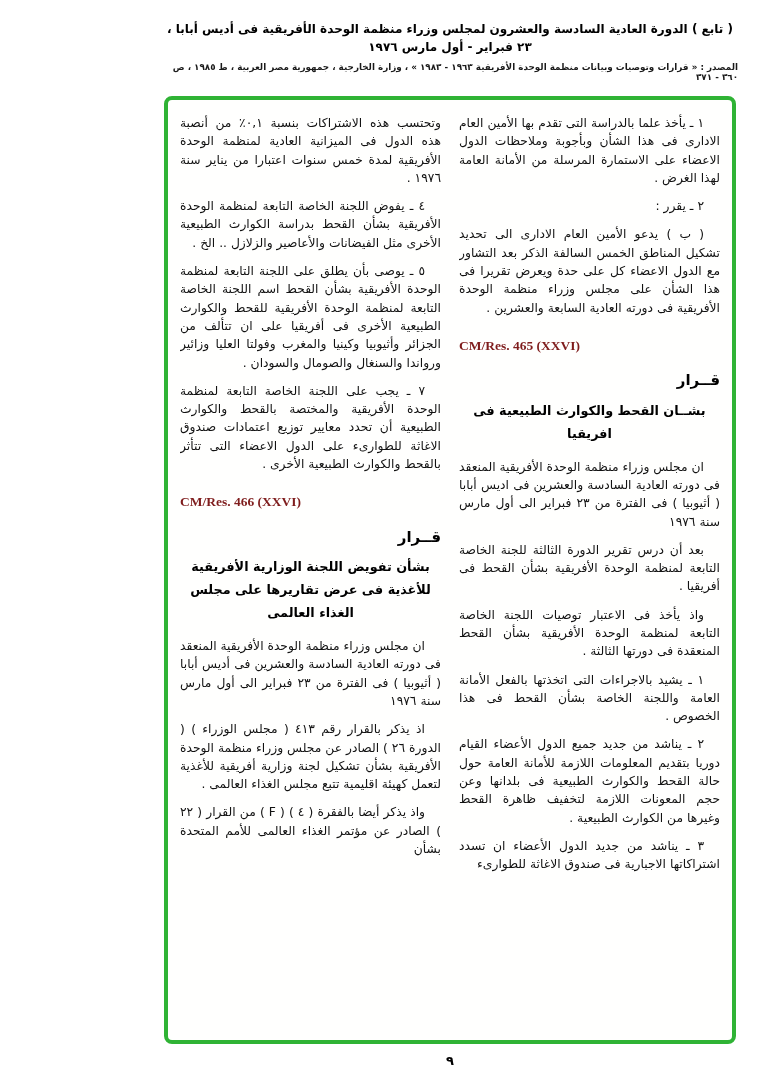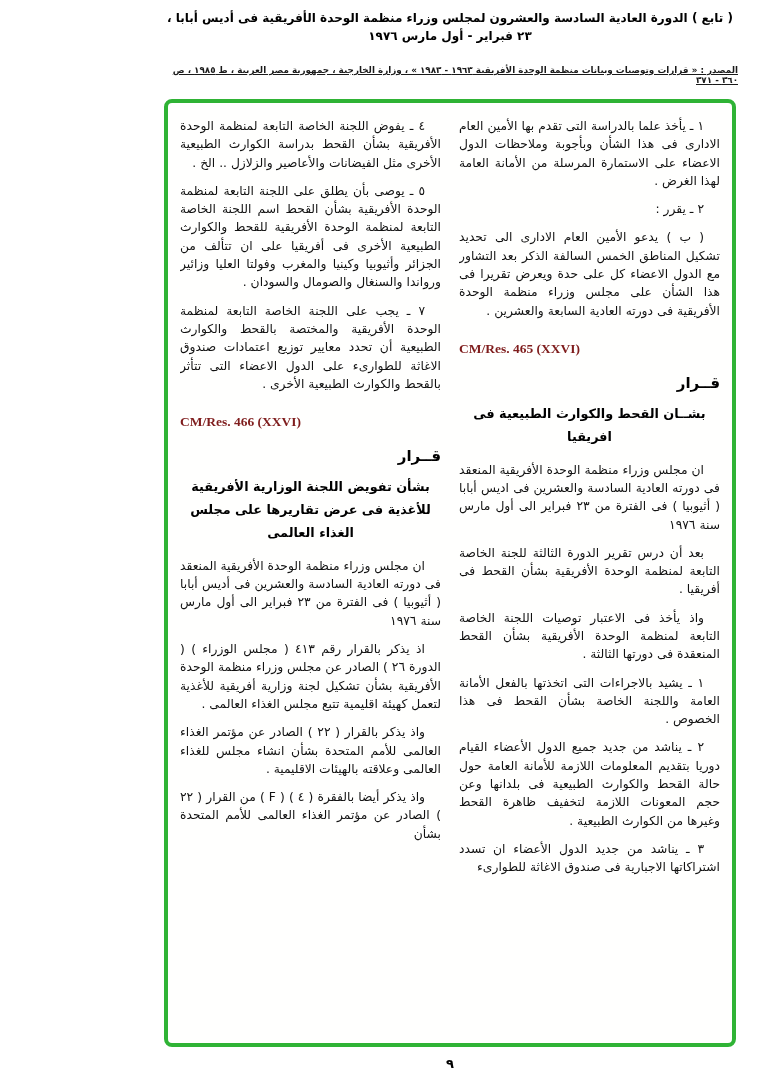--- a/index.html
+++ b/index.html
@@ -3,31 +3,31 @@
 <meta charset="utf-8">
 <style>
   * { margin: 0; padding: 0; box-sizing: border-box; }
   html, body { background: #ffffff; }
   body {
     width: 758px; height: 1078px; overflow: hidden;
     font-family: "DejaVu Sans", sans-serif;
     color: #141414;
     direction: rtl;
   }
-  .sheet { width: 616px; height: 1078px; position: relative; padding-top: 9px; }
+  .sheet { width: 616px; height: 1078px; position: relative; padding-top: 20px; }
 
   
   .doc-header { padding: 0 20px; direction: rtl; }
   .doc-title {
     text-align: center; font-weight: bold; font-size: 12px;
     color: #000; letter-spacing: 0.1px; line-height: 1.5;
   }
   .doc-source {
-    margin-top: 20px; text-align: right; font-weight: bold;
-    font-size: 8.8px; color: #1a1a1a; text-decoration: underline;
+    margin-top: 6px; text-align: right; font-weight: bold;
+    font-size: 8.8px; color: #1a1a1a;
   }
 
   
   .frame {
     margin: 14px 22px 0 22px;
     height: 948px;
     border: 4px solid #2fb335;
     border-radius: 8px;
     padding: 14px 12px 10px 12px;
     overflow: hidden;
@@ -86,29 +86,29 @@
         <p class="h2">بشــان القحط والكوارث الطبيعية فى افريقيا</p>
         <p class="para">ان مجلس وزراء منظمة الوحدة الأفريقية المنعقد فى دورته العادية السادسة والعشرين فى اديس أبابا ( أثيوبيا ) فى الفترة من ٢٣ فبراير الى أول مارس سنة ١٩٧٦</p>
         <p class="para">بعد أن درس تقرير الدورة الثالثة للجنة الخاصة التابعة لمنظمة الوحدة الأفريقية بشأن القحط فى أفريقيا .</p>
         <p class="para">واذ يأخذ فى الاعتبار توصيات اللجنة الخاصة التابعة لمنظمة الوحدة الأفريقية بشأن القحط المنعقدة فى دورتها الثالثة .</p>
         <p class="para">١ ـ يشيد بالاجراءات التى اتخذتها بالفعل الأمانة العامة واللجنة الخاصة بشأن القحط فى هذا الخصوص .</p>
         <p class="para">٢ ـ يناشد من جديد جميع الدول الأعضاء القيام دوريا بتقديم المعلومات اللازمة للأمانة العامة حول حالة القحط والكوارث الطبيعية فى بلدانها وعن حجم المعونات اللازمة لتخفيف ظاهرة القحط وغيرها من الكوارث الطبيعية .</p>
         <p class="para">٣ ـ يناشد من جديد الدول الأعضاء ان تسدد اشتراكاتها الاجبارية فى صندوق الاغاثة للطوارىء</p>
       </section>
 
       <section class="col">
+        <p class="para cont">وتحتسب هذه الاشتراكات بنسبة ٠,١٪ من أنصبة هذه الدول فى الميزانية العادية لمنظمة الوحدة الأفريقية لمدة خمس سنوات اعتبارا من يناير سنة ١٩٧٦ .</p>
         <p class="para">٤ ـ يفوض اللجنة الخاصة التابعة لمنظمة الوحدة الأفريقية بشأن القحط بدراسة الكوارث الطبيعية الأخرى مثل الفيضانات والأعاصير والزلازل .. الخ .</p>
         <p class="para">٥ ـ يوصى بأن يطلق على اللجنة التابعة لمنظمة الوحدة الأفريقية بشأن القحط اسم اللجنة الخاصة التابعة لمنظمة الوحدة الأفريقية للقحط والكوارث الطبيعية الأخرى فى أفريقيا على ان تتألف من الجزائر وأثيوبيا وكينيا والمغرب وفولتا العليا وزائير ورواندا والسنغال والصومال والسودان .</p>
         <p class="para">٧ ـ يجب على اللجنة الخاصة التابعة لمنظمة الوحدة الأفريقية والمختصة بالقحط والكوارث الطبيعية أن تحدد معايير توزيع اعتمادات صندوق الاغاثة للطوارىء على الدول الاعضاء التى تتأثر بالقحط والكوارث الطبيعية الأخرى .</p>
         <p class="res-num" dir="ltr">CM/Res. 466 (XXVI)</p>
         <p class="h1">قــرار</p>
         <p class="h2">بشأن تفويض اللجنة الوزارية الأفريقية للأغذية فى عرض تقاريرها على مجلس الغذاء العالمى</p>
         <p class="para">ان مجلس وزراء منظمة الوحدة الأفريقية المنعقد فى دورته العادية السادسة والعشرين فى أديس أبابا ( أثيوبيا ) فى الفترة من ٢٣ فبراير الى أول مارس سنة ١٩٧٦</p>
         <p class="para">اذ يذكر بالقرار رقم ٤١٣ ( مجلس الوزراء ) ( الدورة ٢٦ ) الصادر عن مجلس وزراء منظمة الوحدة الأفريقية بشأن تشكيل لجنة وزارية أفريقية للأغذية لتعمل كهيئة اقليمية تتبع مجلس الغذاء العالمى .</p>
-        <p class="para">واذ يذكر بالقرار ( ٢٢ ) الصادر عن مؤتمر الغذاء العالمى للأمم المتحدة بشأن انشاء مجلس للغذاء العالمى وعلاقته بالهيئات الاقليمية .</p>
         <p class="para">واذ يذكر أيضا بالفقرة ( ٤ ) ( F ) من القرار ( ٢٢ ) الصادر عن مؤتمر الغذاء العالمى للأمم المتحدة بشأن</p>
       </section>
 
     </div>
   </div>
 
   <div class="page-num">٩</div>
 
 </div>
 

